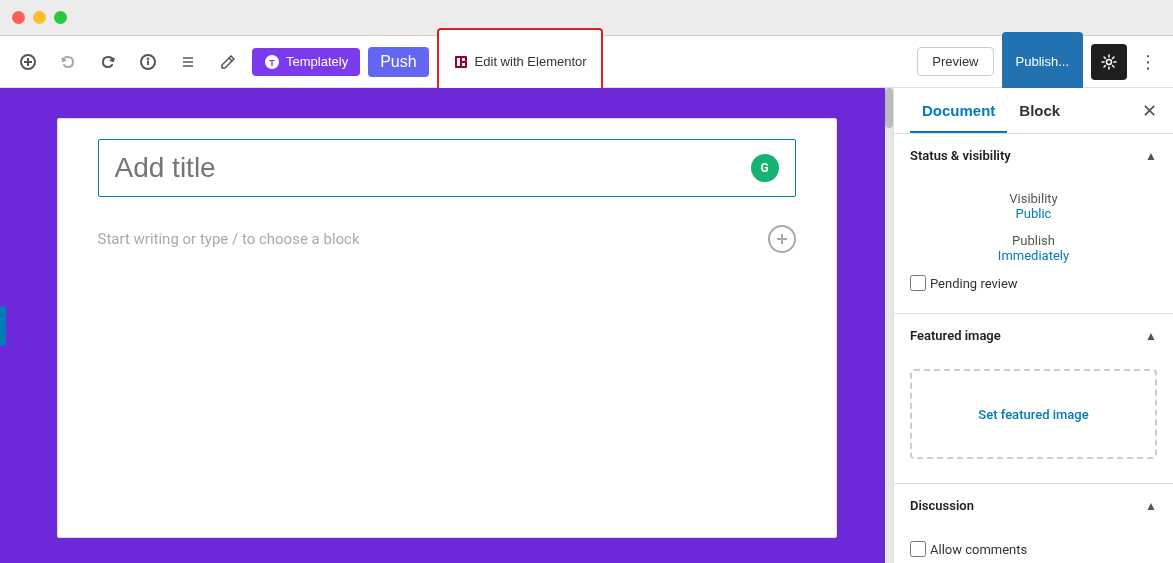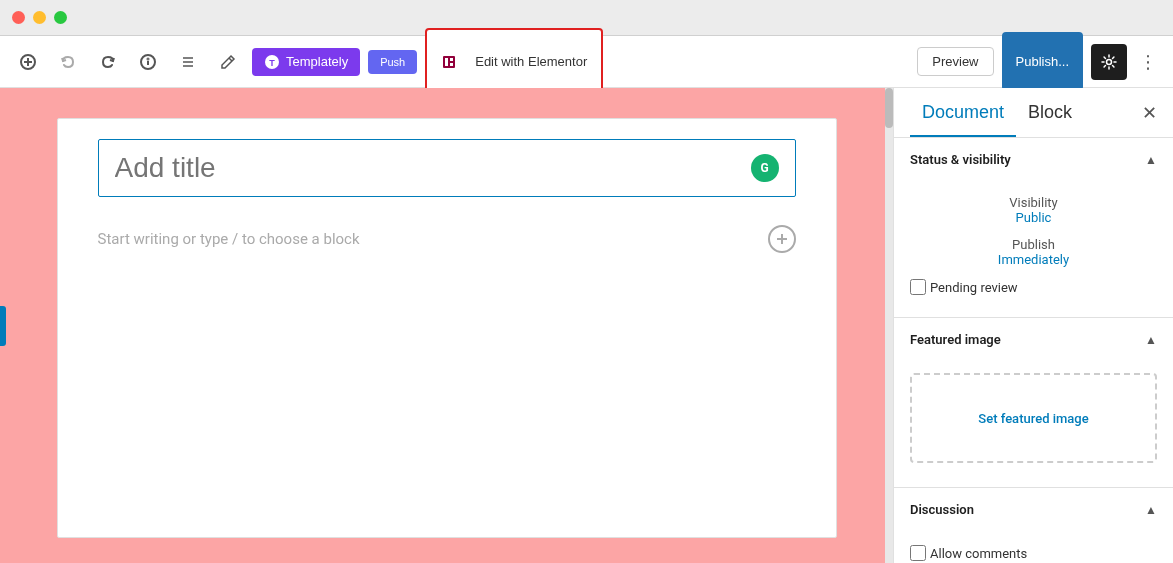--- a/index.html
+++ b/index.html
@@ -51,32 +51,32 @@
       display: flex; align-items: center; gap: 6px;
       font-weight: 500;
     }
     .btn-push {
       background: #6366f1;
       color: #fff;
       border: none;
       border-radius: 4px;
       padding: 6px 12px;
       cursor: pointer;
-      font-size: 11px;
+      font-size: 16px;
       font-weight: 500;
     }
     .btn-elementor {
       background: #fff;
       color: #333;
       border: 2px solid #e02020;
       border-radius: 4px;
       padding: 24px 14px;
       cursor: pointer;
       font-size: 13px;
-      display: flex; align-items: center; gap: 18px;
+      display: flex; align-items: center; gap: 6px;
       font-weight: 500;
     }
 
     .toolbar-spacer { flex: 1; }
 
     .btn-preview {
       background: #fff;
       color: #333;
       border: 1px solid #ccc;
       border-radius: 4px;
@@ -112,21 +112,21 @@
 
     
     .main-layout {
       display: flex;
       height: calc(563px - 36px - 52px);
     }
 
     
     .editor-area {
       flex: 1;
-      background: #fca5a5;
+      background: #6d28d9;
       overflow-y: auto;
       display: flex;
       flex-direction: column;
       align-items: center;
       padding: 30px 8px;
       position: relative;
     }
 
     .editor-content {
       background: #fff;
@@ -196,25 +196,25 @@
 
     .sidebar-tabs {
       display: flex;
       border-bottom: 1px solid #e0e0e0;
       padding: 0 16px;
       position: relative;
       align-items: center;
     }
     .sidebar-tab {
       padding: 14px 12px 12px;
-      font-size: 18px;
+      font-size: 15px;
       cursor: pointer;
       color: #333;
       border-bottom: 2px solid transparent;
-      font-weight: 400;
+      font-weight: 700;
       background: none;
       border-top: none;
       border-left: none;
       border-right: none;
     }
     .sidebar-tab.active {
       border-bottom: 2px solid #007cba;
       color: #007cba;
     }
     .sidebar-close {

